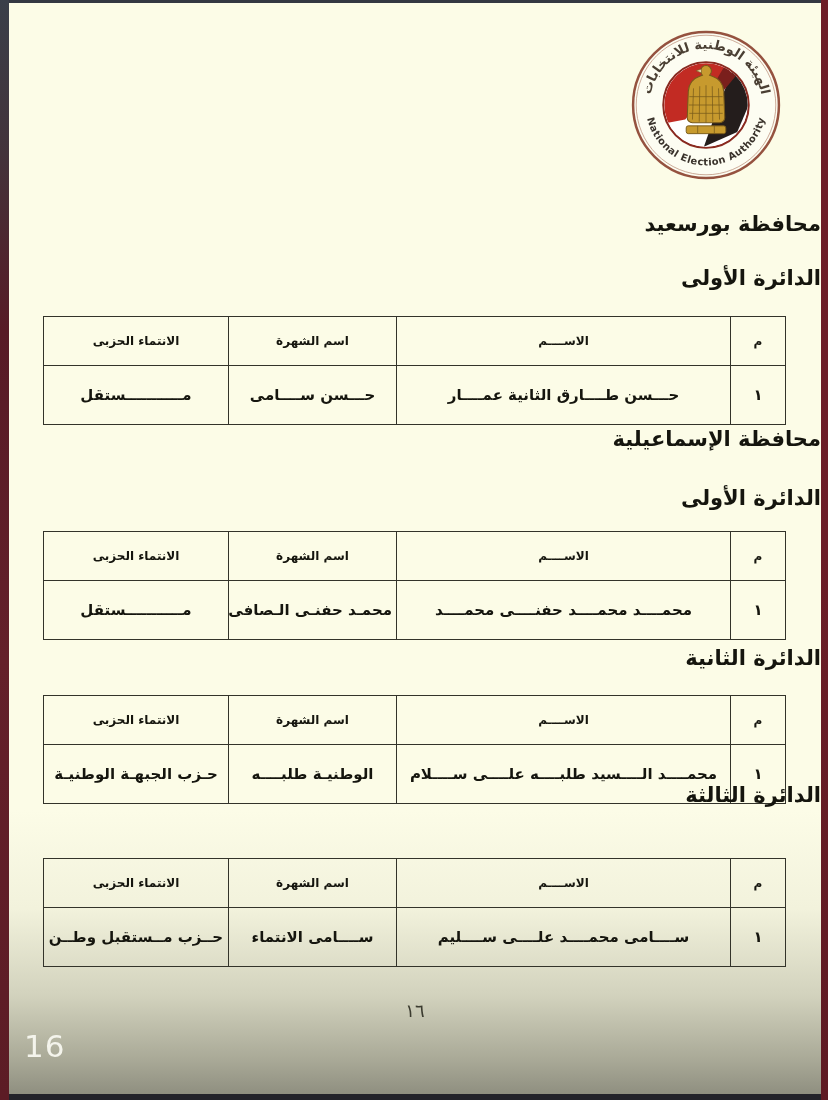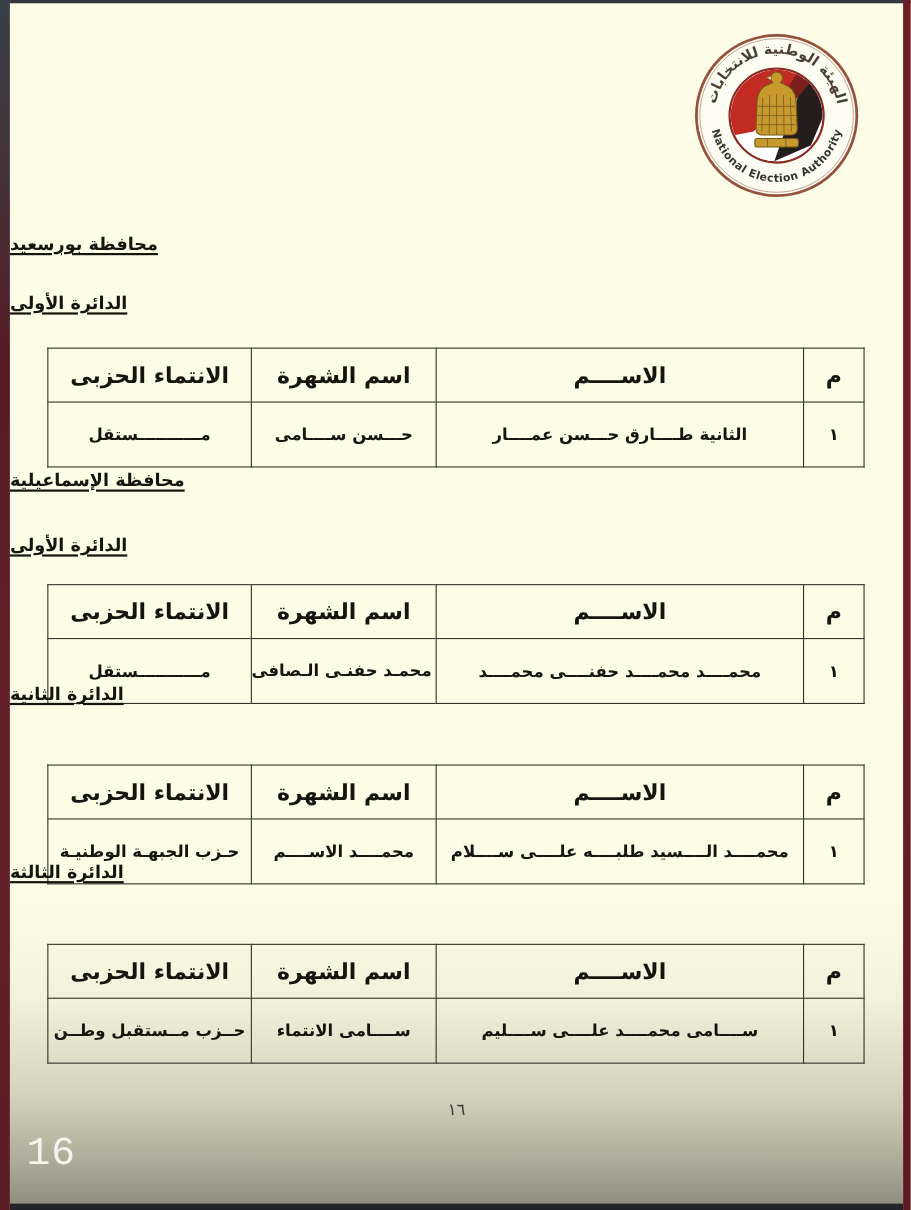--- a/index.html
+++ b/index.html
@@ -16,47 +16,47 @@
     background:linear-gradient(180deg,#6e1d27 0%,#6b1d27 50%,#5e1a23 100%);}
   .strip-bottom{position:absolute;bottom:0;left:9px;right:7px;height:6px;background:#23232a;z-index:4;}
 
   
   .page{
     position:absolute;top:3px;left:9px;right:7px;bottom:6px;z-index:1;
     background:linear-gradient(180deg,#fcfce7 0%,#fcfce7 74%,#f2f2dc 83%,#d2d2bd 91%,#a8a896 97%,#8f8f80 100%);
   }
 
   .heading{
-    position:absolute;left:0;width:100%;text-align:left;
-    font-weight:bold;font-size:16px;color:#15150e;
-    text-decoration:underline;text-underline-offset:3px;text-decoration-thickness:1.5px;
+    position:absolute;left:0;width:100%;text-align:right;
+    font-weight:bold;font-size:21px;color:#15150e;
+    text-underline-offset:3px;text-decoration-thickness:1.5px;
     direction:rtl;
   }
 
   table.cand{
     position:absolute;left:34px;width:742px;direction:rtl;
     border-collapse:collapse;table-layout:fixed;background:transparent;
   }
   table.cand,table.cand th,table.cand td{border:1.6px solid #33332a;}
   table.cand th{
-    height:48px;font-size:20px;font-weight:bold;color:#15150e;text-align:center;padding:0 4px;
+    height:48px;font-size:12px;font-weight:bold;color:#15150e;text-align:center;padding:0 4px;
   }
   table.cand td{
     height:58px;font-size:15px;font-weight:bold;color:#15150e;text-align:center;padding:0 4px;
     white-space:nowrap;overflow:hidden;
   }
   .col-num{width:55px;} .col-name{width:334px;} .col-fame{width:168px;} .col-party{width:185px;}
 
   .footer-num{
     position:absolute;left:0;width:100%;text-align:center;top:997px;
-    font-size:15px;color:#3c3c30;direction:rtl;
+    font-size:18px;color:#3c3c30;direction:rtl;
   }
   .page-overlay{
     position:absolute;left:24px;top:1028px;z-index:6;
-    font-size:36px;color:#f4f4ec;font-weight:400;letter-spacing:1px;font-family:Liberation Mono, monospace;
+    font-size:31px;color:#f4f4ec;font-weight:400;letter-spacing:1px;
   }
   .logo-wrap{position:absolute;left:622px;top:27px;width:150px;height:150px;}
 </style>
 </head>
 <body>
 
 <div class="page">
 
   <div class="logo-wrap">
     <svg width="150" height="150" viewBox="0 0 144 144">
@@ -116,21 +116,21 @@
       <tr>
         <th>م</th>
         <th>الاســــم</th>
         <th>اسم الشهرة</th>
         <th>الانتماء الحزبى</th>
       </tr>
     </thead>
     <tbody>
       <tr>
         <td>١</td>
-        <td>الثانية طــــارق حـــسن عمــــار</td>
+        <td>حـــسن طــــارق الثانية عمــــار</td>
         <td>حـــسن ســــامى</td>
         <td>مـــــــــــستقل</td>
       </tr>
     </tbody>
   </table>
 
   <div class="heading" style="top:424px">محافظة الإسماعيلية</div>
   <div class="heading" style="top:483px">الدائرة الأولى</div>
 
   <table class="cand" style="top:528px">
@@ -151,42 +151,42 @@
     <tbody>
       <tr>
         <td>١</td>
         <td>محمــــد محمــــد حفنــــى محمــــد</td>
         <td>محمـد حفنـى الـصافى</td>
         <td>مـــــــــــستقل</td>
       </tr>
     </tbody>
   </table>
 
-  <div class="heading" style="top:618px">الدائرة الثانية</div>
+  <div class="heading" style="top:643px">الدائرة الثانية</div>
 
   <table class="cand" style="top:692px">
     <colgroup>
         <col class="col-num">
         <col class="col-name">
         <col class="col-fame">
         <col class="col-party">
       </colgroup>
     <thead>
       <tr>
         <th>م</th>
         <th>الاســــم</th>
         <th>اسم الشهرة</th>
         <th>الانتماء الحزبى</th>
       </tr>
     </thead>
     <tbody>
       <tr>
         <td>١</td>
         <td>محمــــد الــــسيد طلبــــه علــــى ســــلام</td>
-        <td>محمــــد الاســــم</td>
+        <td>الوطنيـة طلبــــه</td>
         <td>حـزب الجبهـة الوطنيـة</td>
       </tr>
     </tbody>
   </table>
 
   <div class="heading" style="top:780px">الدائرة الثالثة</div>
 
   <table class="cand" style="top:855px">
     <colgroup>
         <col class="col-num">

